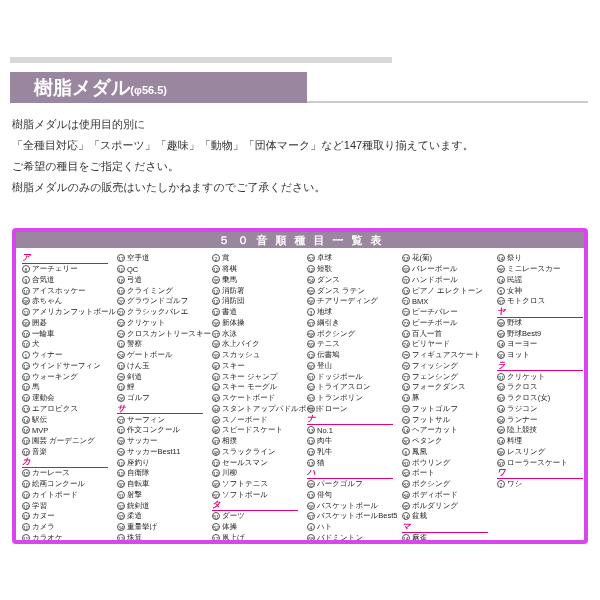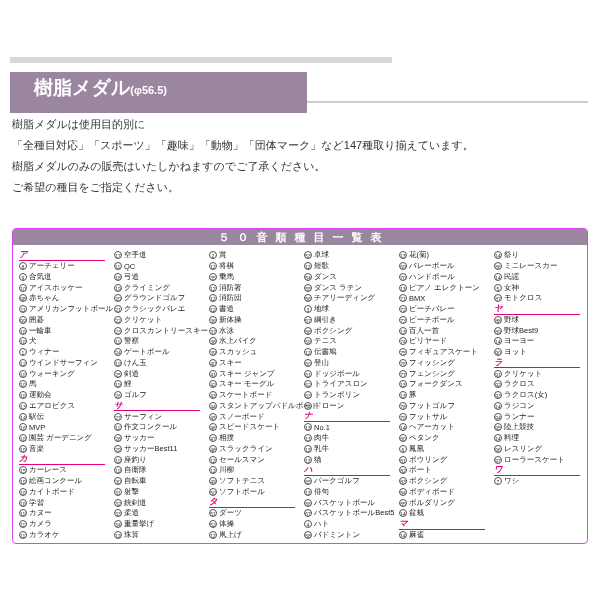--- a/index.html
+++ b/index.html
@@ -12,33 +12,33 @@
     font-family:"Liberation Sans","DejaVu Sans",sans-serif;
     overflow:hidden;
   }
   .photo-strip{
     position:absolute;left:10px;top:57px;width:382px;height:6px;
     background:#d8d8d8;
   }
   .titlebar-row{position:absolute;left:10px;top:72px;width:578px;height:31px;}
   .titlebar-line{position:absolute;left:0;bottom:0;width:100%;height:2px;background:#cccccc;}
   .titlebar{
-    position:absolute;left:0;top:0;width:297px;height:41px;
+    position:absolute;left:0;top:0;width:297px;height:31px;
     background:var(--accent);color:#ffffff;
     display:flex;align-items:baseline;padding-left:24px;box-sizing:border-box;
   }
   .titlebar .t{font-size:19px;font-weight:bold;line-height:31px;}
   .titlebar .d{font-size:11px;margin-left:0;font-weight:bold;}
   .intro{
     position:absolute;left:12px;top:114px;width:576px;
     font-size:11px;color:#333333;line-height:21px;font-weight:500;
   }
   .table-box{
     position:absolute;left:12px;top:228px;width:576px;height:316px;
-    border:1px solid #d946ef;border-radius:4px;box-sizing:border-box;
+    border:4px solid #d946ef;border-radius:4px;box-sizing:border-box;
     background:#ffffff;overflow:hidden;
   }
   .table-header{
     height:16px;background:var(--accent);color:#ffffff;
     font-size:11px;font-weight:bold;line-height:16px;text-align:center;
     letter-spacing:8px;text-indent:8px;
   }
   .table-columns{display:flex;padding:5px 0 0 6px;}
   .col{flex:0 0 95px;width:95px;}
   .sec{
@@ -66,22 +66,22 @@
   <div class="titlebar-line"></div>
   <div class="titlebar">
     <span class="t">樹脂メダル</span>
     <span class="d">(φ56.5)</span>
   </div>
 </div>
 
 <div class="intro">
   <div>樹脂メダルは使用目的別に</div>
   <div>「全種目対応」「スポーツ」「趣味」「動物」「団体マーク」など147種取り揃えています。</div>
+  <div>ご希望の種目をご指定ください。</div>
   <div>樹脂メダルのみの販売はいたしかねますのでご了承ください。</div>
-  <div>ご希望の種目をご指定ください。</div>
 </div>
 
 <div class="table-box">
   <div class="table-header">５０音順種目一覧表</div>
   <div class="table-columns">
       <div class="col">
         <div class="sec">ア</div>
         <div class="item">
           <span class="num">8</span>
           <span class="lbl">アーチェリー</span>

